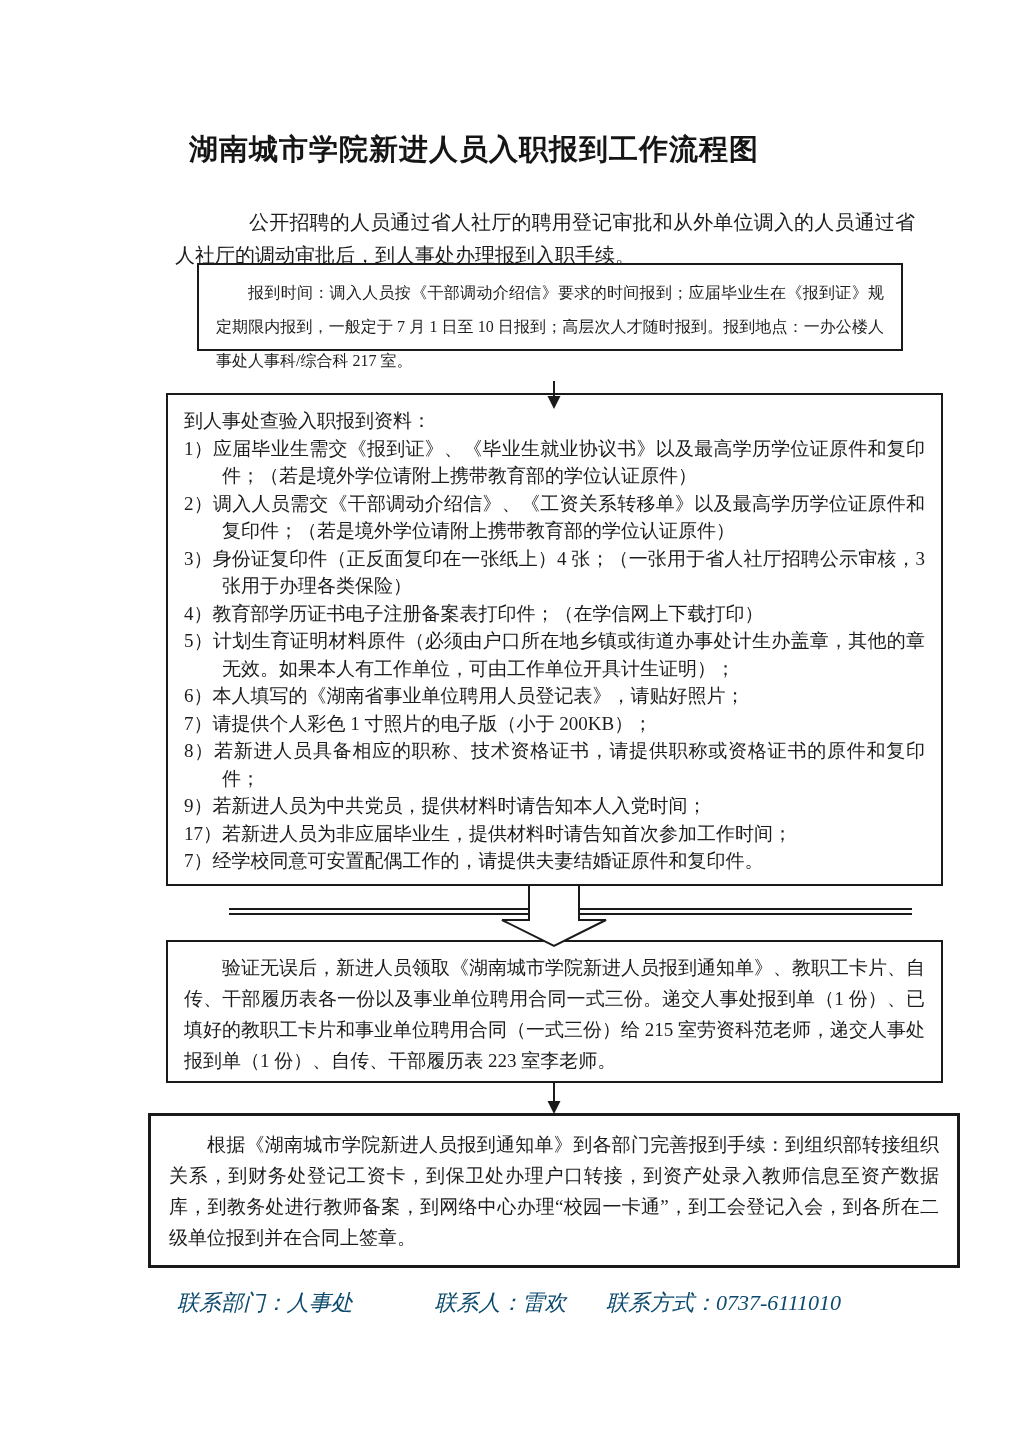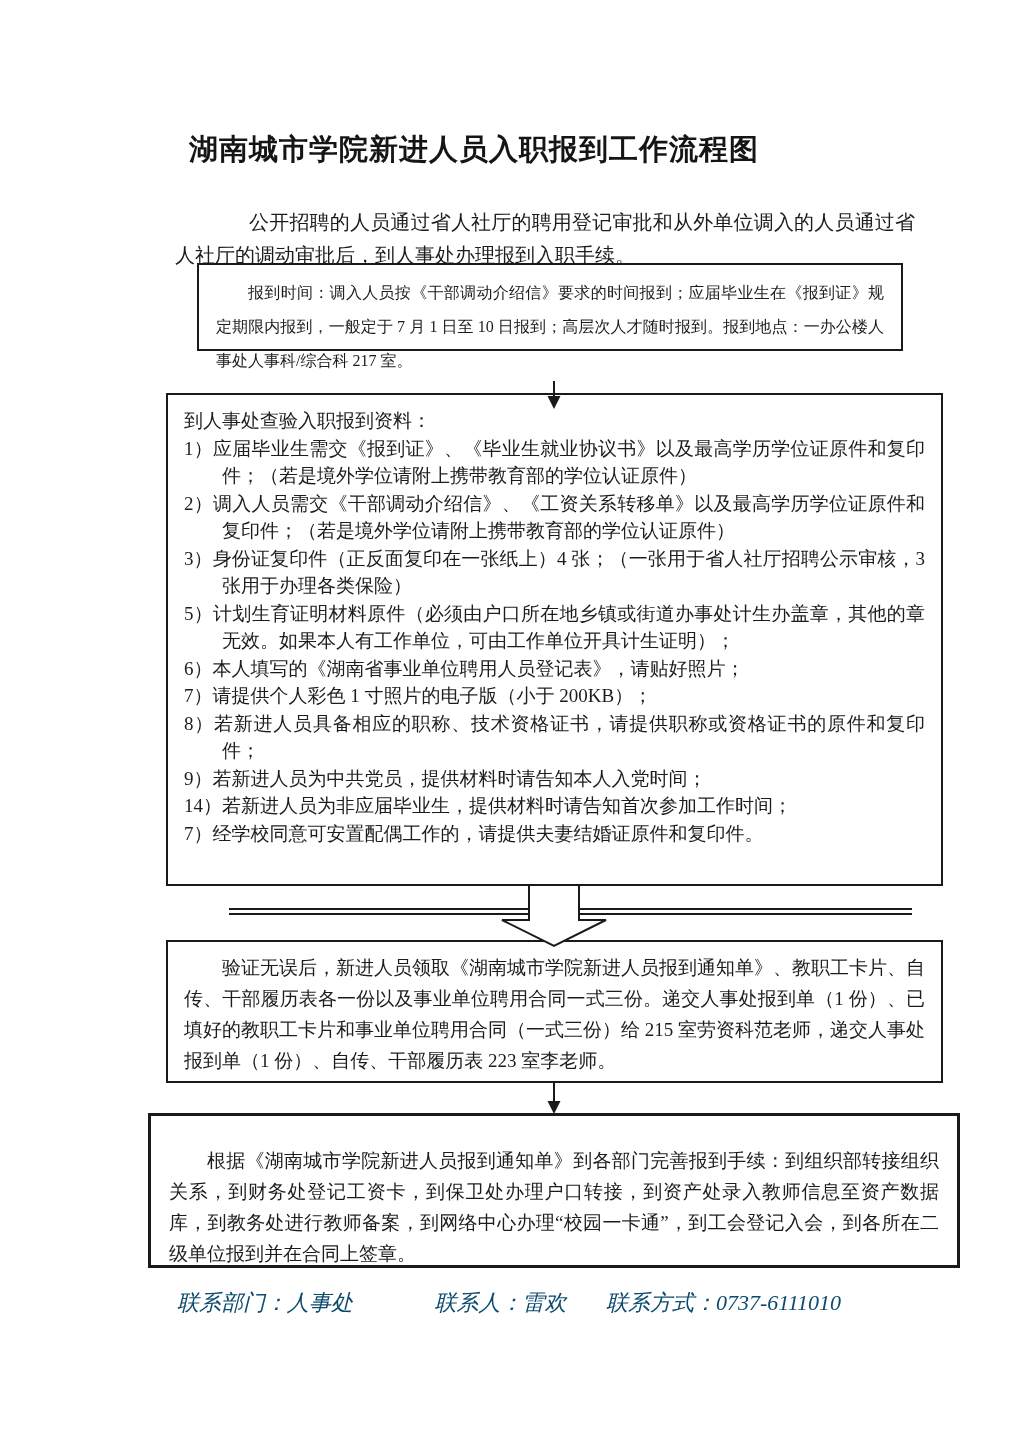--- a/index.html
+++ b/index.html
@@ -66,21 +66,21 @@
     font-size: 19px; line-height: 31px;
   }
   .box-verification p { text-indent: 2em; }
   .box-departments {
     left: 148px; top: 1113px;
     width: 812px; height: 155px;
     border-width: 3px;
     padding: 13px 18px 0 18px;
     font-size: 19px; line-height: 31px;
   }
-  .box-departments p { text-indent: 2em; margin-top: 16px; }
+  .box-departments p { text-indent: 2em; }
   .double-line {
     position: absolute;
     left: 229px; top: 908px;
     width: 683px; height: 7px;
     box-sizing: border-box;
     border-top: 2px solid #1a1a1a;
     border-bottom: 2px solid #1a1a1a;
     z-index: 1;
   }
   .arrow-svg { position: absolute; z-index: 3; }
@@ -113,26 +113,27 @@
   <svg class="arrow-svg" style="left:544px; top:381px;" width="20" height="29">
     <line x1="10" y1="0" x2="10" y2="16" stroke="#1a1a1a" stroke-width="2"></line>
     <polygon points="3.5,15 16.5,15 10,28" fill="#1a1a1a"></polygon>
   </svg>
 
   <div class="box box-materials">
     <p class="mat-header">到人事处查验入职报到资料：</p>
     <div class="mat-item">1）应届毕业生需交《报到证》、《毕业生就业协议书》以及最高学历学位证原件和复印件；（若是境外学位请附上携带教育部的学位认证原件）</div>
     <div class="mat-item">2）调入人员需交《干部调动介绍信》、《工资关系转移单》以及最高学历学位证原件和复印件；（若是境外学位请附上携带教育部的学位认证原件）</div>
     <div class="mat-item">3）身份证复印件（正反面复印在一张纸上）4 张；（一张用于省人社厅招聘公示审核，3 张用于办理各类保险）</div>
+    <div class="mat-item">4）教育部学历证书电子注册备案表打印件；（在学信网上下载打印）</div>
     <div class="mat-item">5）计划生育证明材料原件（必须由户口所在地乡镇或街道办事处计生办盖章，其他的章无效。如果本人有工作单位，可由工作单位开具计生证明）；</div>
     <div class="mat-item">6）本人填写的《湖南省事业单位聘用人员登记表》，请贴好照片；</div>
     <div class="mat-item">7）请提供个人彩色 1 寸照片的电子版（小于 200KB）；</div>
     <div class="mat-item">8）若新进人员具备相应的职称、技术资格证书，请提供职称或资格证书的原件和复印件；</div>
     <div class="mat-item">9）若新进人员为中共党员，提供材料时请告知本人入党时间；</div>
-    <div class="mat-item">14）若新进人员为非应届毕业生，提供材料时请告知首次参加工作时间；</div>
+    <div class="mat-item">17）若新进人员为非应届毕业生，提供材料时请告知首次参加工作时间；</div>
     <div class="mat-item">7）经学校同意可安置配偶工作的，请提供夫妻结婚证原件和复印件。</div>
   </div>
 
   <div class="double-line"></div>
 
   <svg class="big-arrow-svg" style="left:494px; top:884px;" width="120" height="64">
     <polygon points="35,1 85,1 85,36 112,36 60,62 8,36 35,36" fill="#ffffff" stroke="#1a1a1a" stroke-width="2"></polygon>
   </svg>
 
   <div class="box box-verification">

